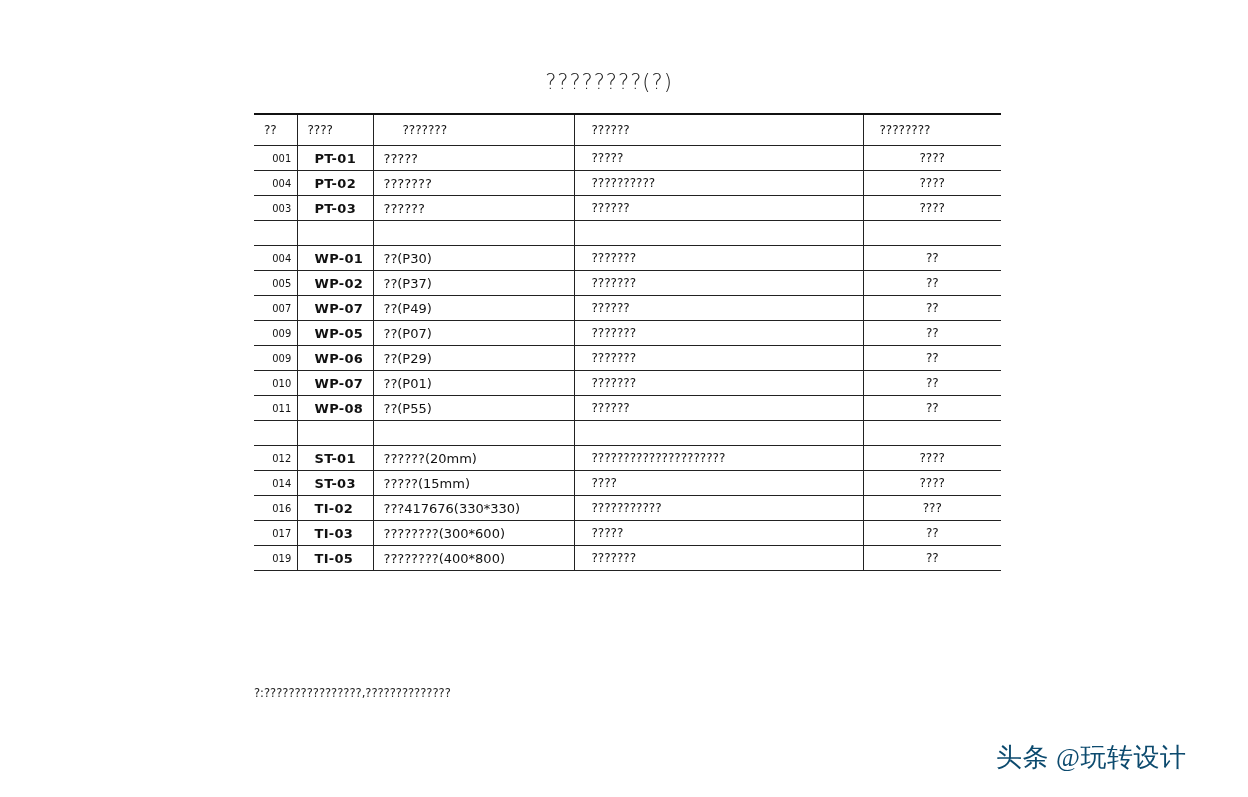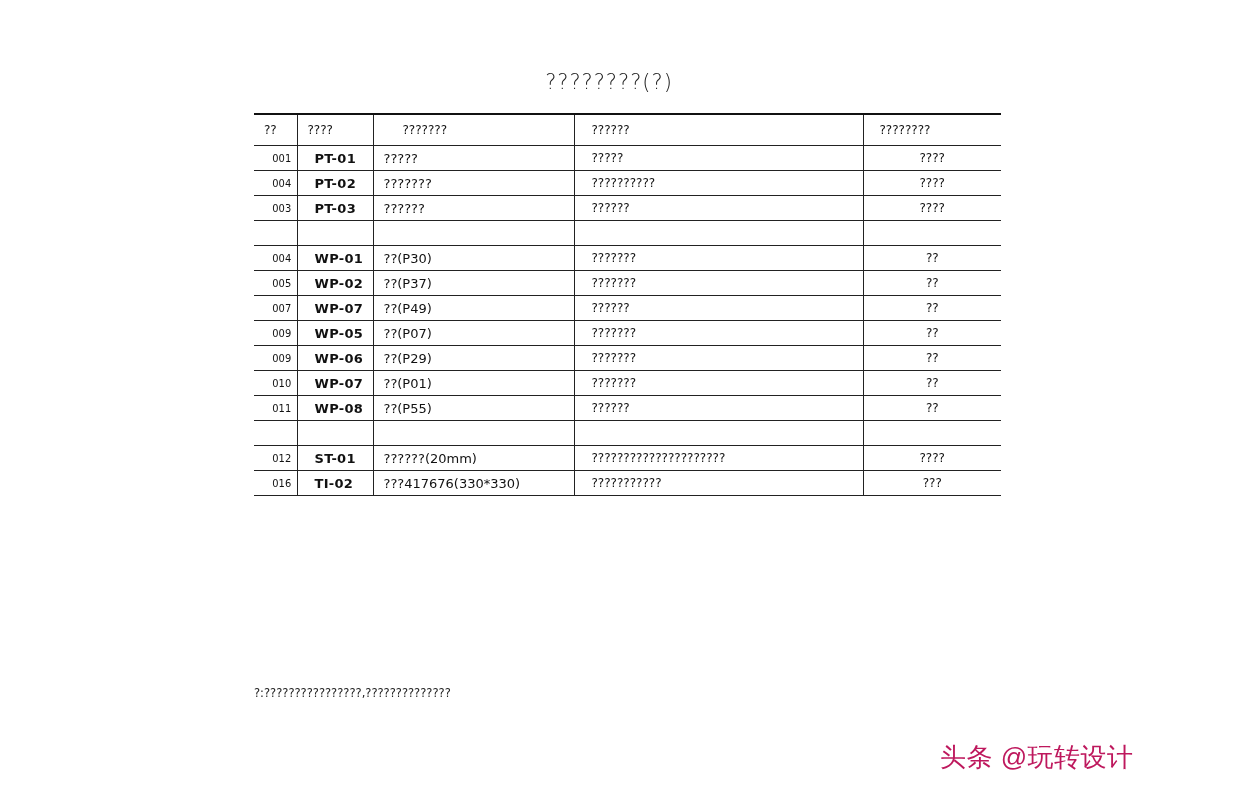--- a/index.html
+++ b/index.html
@@ -101,25 +101,25 @@
     .note {
       position: absolute;
       left: 254px;
       top: 686px;
       font-size: 11.5px;
       font-family: "DejaVu Sans", "Liberation Sans", sans-serif;
       color: #222;
     }
     .watermark {
       position: absolute;
-      left: 940px;
+      left: 996px;
       top: 740px;
       font-size: 26px;
-      font-family: Liberation Sans, sans-serif;
-      color: #be185d;
+      font-family: Liberation Serif, serif;
+      color: #0c4a6e;
       letter-spacing: 0.5px;
     }
   </style>
 </head>
 <body>
 
 <div class="title">????????(?)</div>
 
 <table class="schedule">
   <colgroup>
@@ -224,24 +224,45 @@
         <td class="loc"></td>
       </tr>
       <tr>
         <td class="no">012</td>
         <td class="code">ST-01</td>
         <td class="name">??????(20mm)</td>
         <td class="desc">?????????????????????</td>
         <td class="loc">????</td>
       </tr>
       <tr>
+        <td class="no">014</td>
+        <td class="code">ST-03</td>
+        <td class="name">?????(15mm)</td>
+        <td class="desc">????</td>
+        <td class="loc">????</td>
+      </tr>
+      <tr>
         <td class="no">016</td>
         <td class="code">TI-02</td>
         <td class="name">???417676(330*330)</td>
         <td class="desc">???????????</td>
         <td class="loc">???</td>
       </tr>
+      <tr>
+        <td class="no">017</td>
+        <td class="code">TI-03</td>
+        <td class="name">????????(300*600)</td>
+        <td class="desc">?????</td>
+        <td class="loc">??</td>
+      </tr>
+      <tr>
+        <td class="no">019</td>
+        <td class="code">TI-05</td>
+        <td class="name">????????(400*800)</td>
+        <td class="desc">???????</td>
+        <td class="loc">??</td>
+      </tr>
     </tbody>
 </table>
 
 <div class="note">?:????????????????,??????????????</div>
 
 <div class="watermark">头条 @玩转设计</div>
 
 </body></html>

